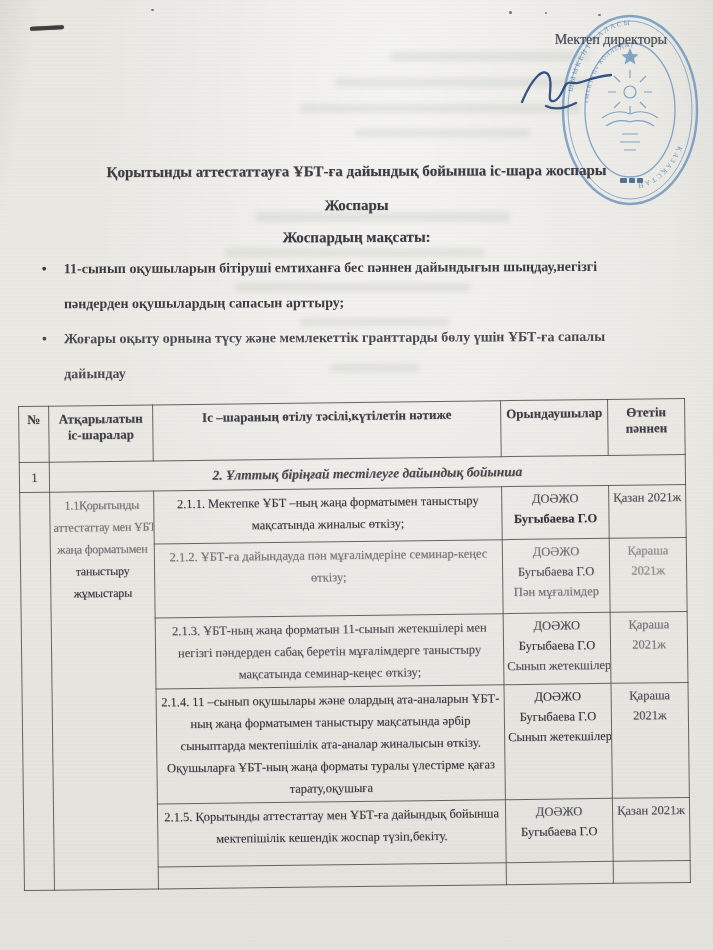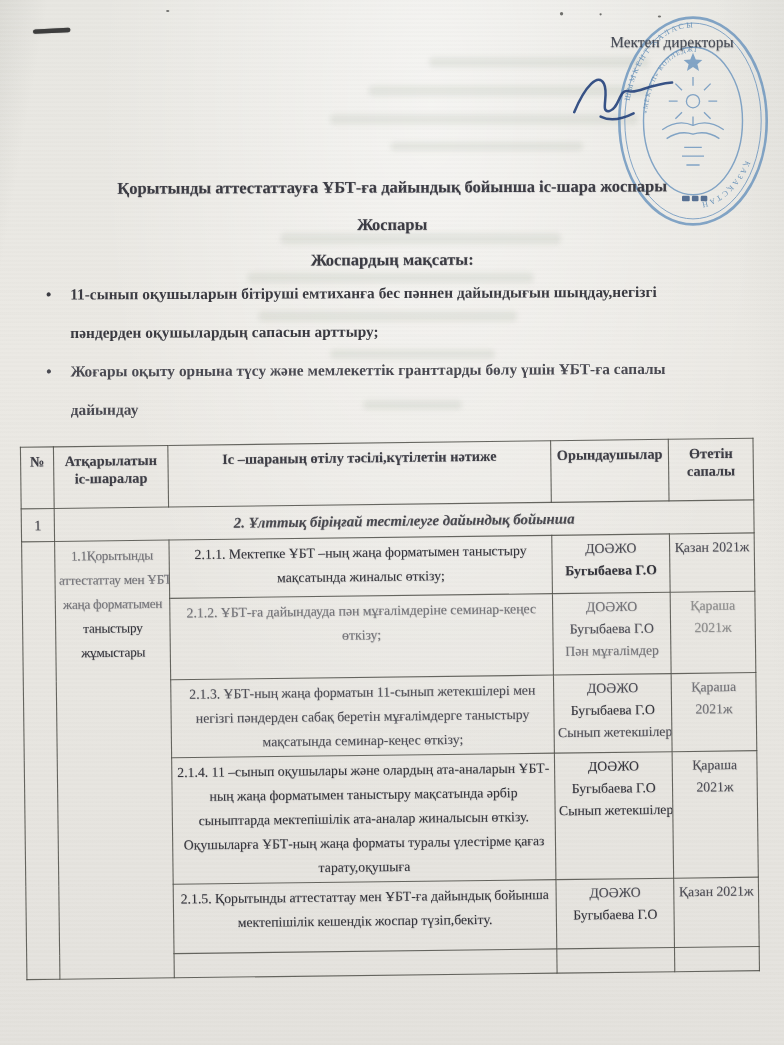--- a/index.html
+++ b/index.html
@@ -159,21 +159,21 @@
       <col style="width:348px">
       <col style="width:107px">
       <col style="width:77px">
   </colgroup>
   <tbody>
     <tr style="height:56px">
       <th class="th-no">№</th>
       <th>Атқарылатын іс-шаралар</th>
       <th>Іс –шараның өтілу тәсілі,күтілетін нәтиже</th>
       <th>Орындаушылар</th>
-      <th>Өтетін сапалы</th>
+      <th>Өтетін пәннен</th>
     </tr>
     <tr class="section-row" style="height:25px">
       <td class="no-cell">1</td>
       <td colspan="4" class="section-title">2.  Ұлттық біріңғай тестілеуге дайындық бойынша</td>
     </tr>
     <tr style="height:53px">
       <td rowspan="6" class="no-cell"></td>
       <td rowspan="6" class="activity-cell">
         <div class="t-faded">1.1Қорытынды</div>
         <div class="t-faded">аттестаттау мен ҰБТ</div>

